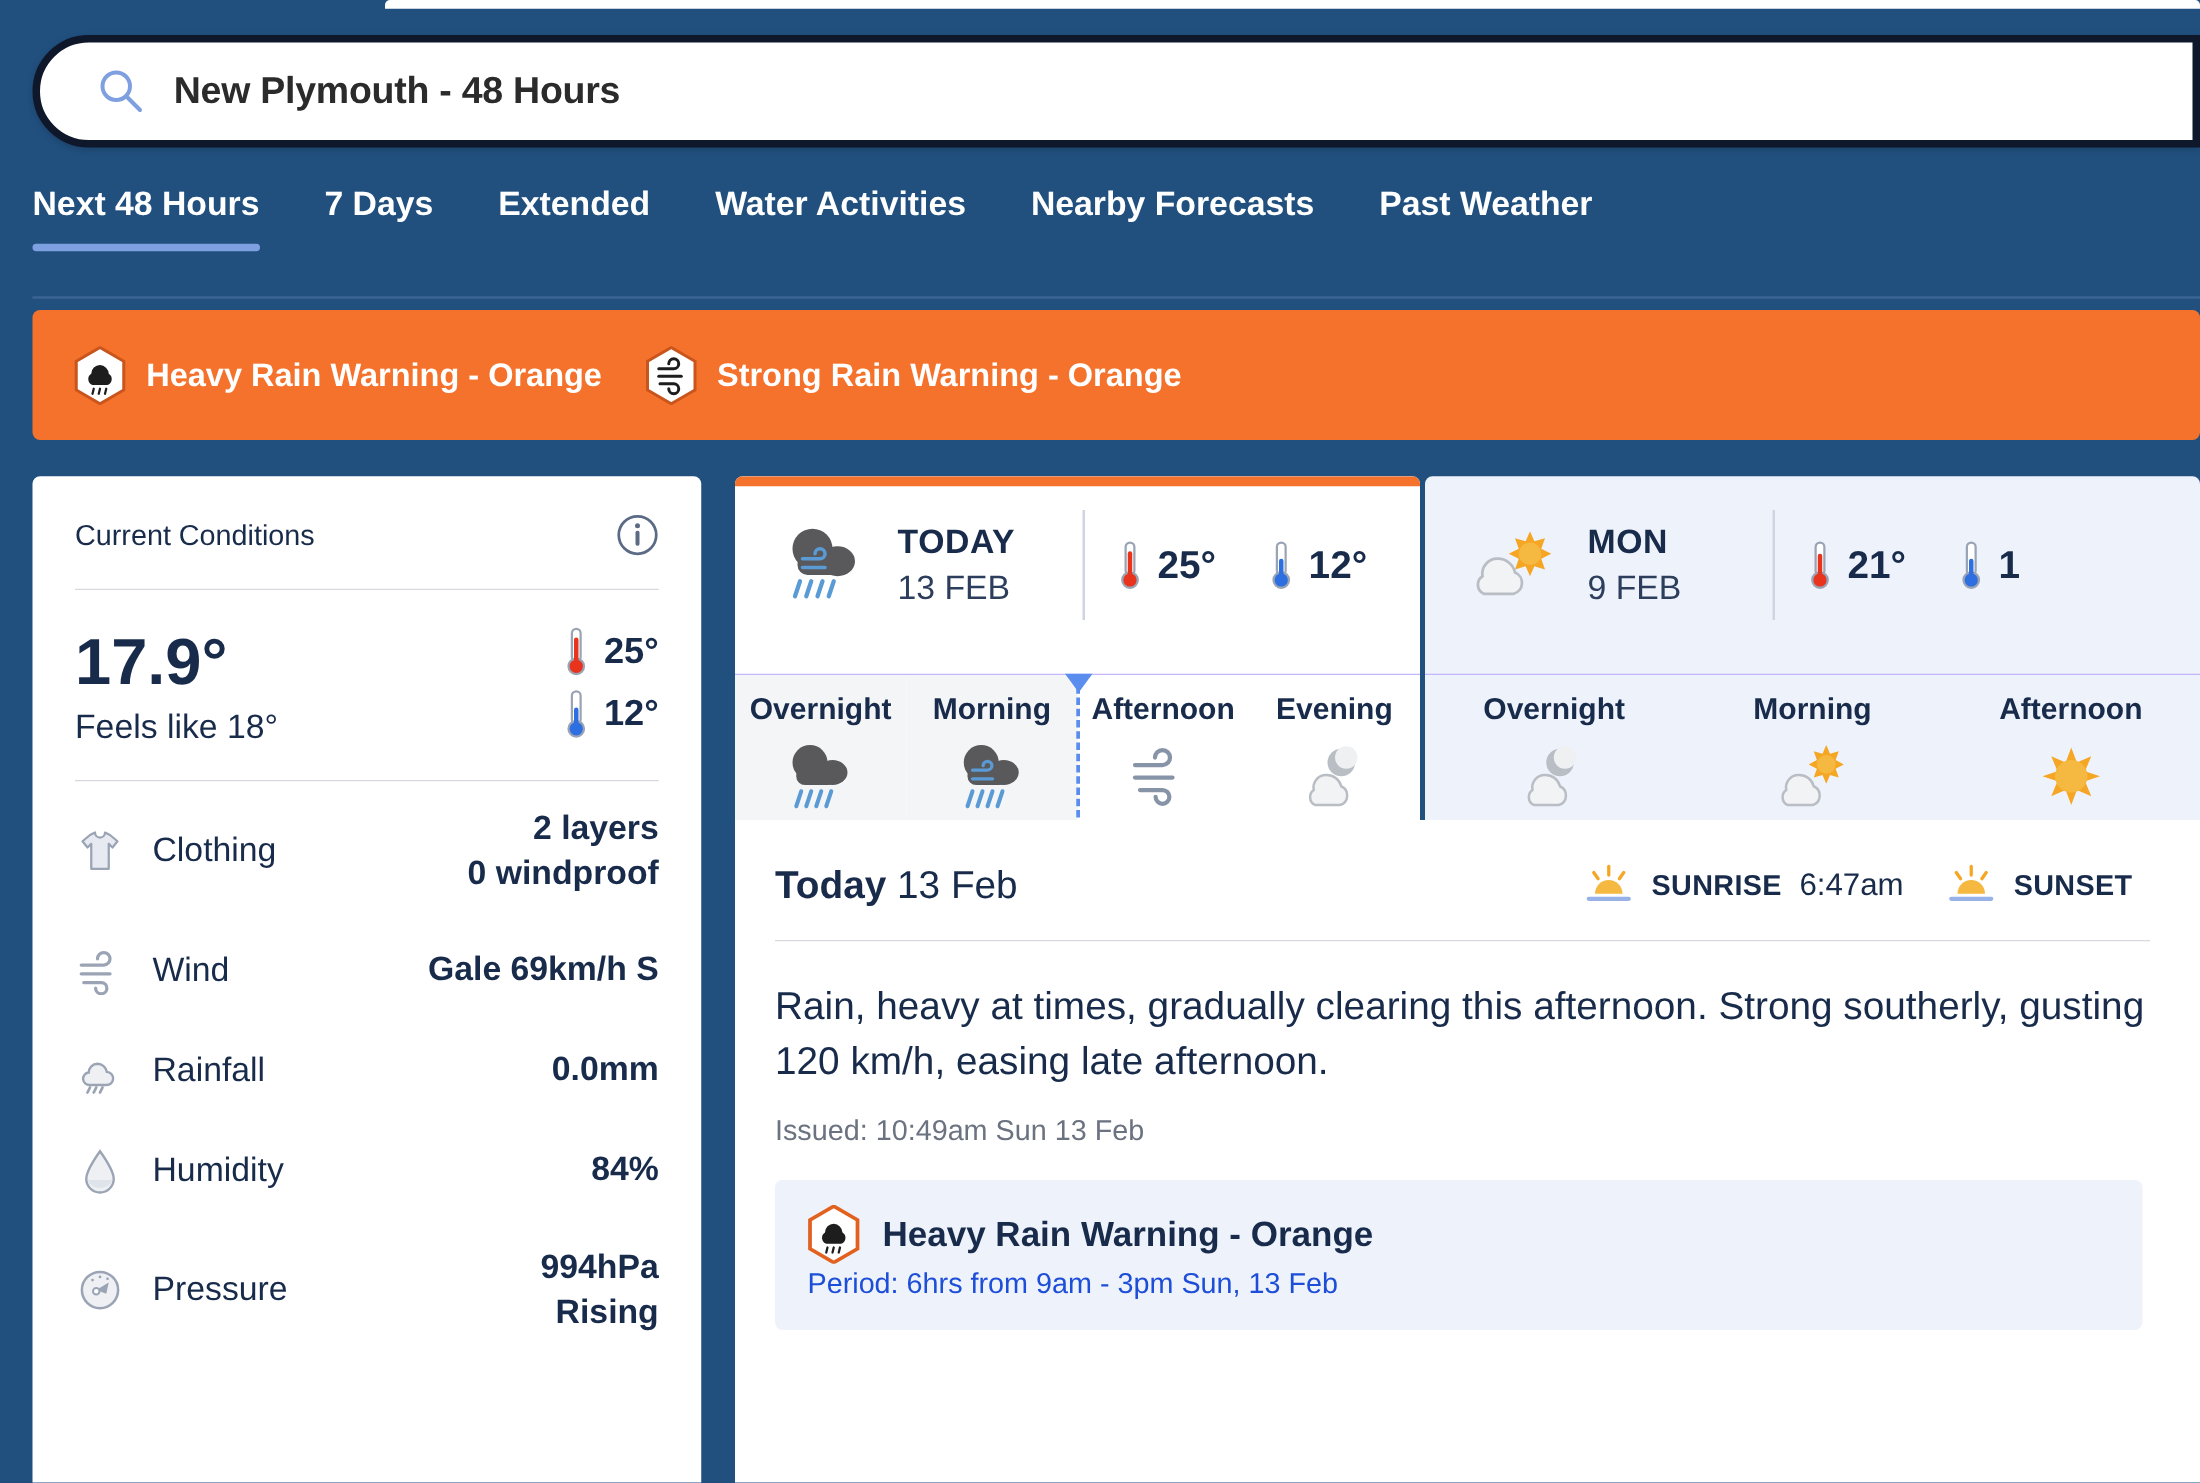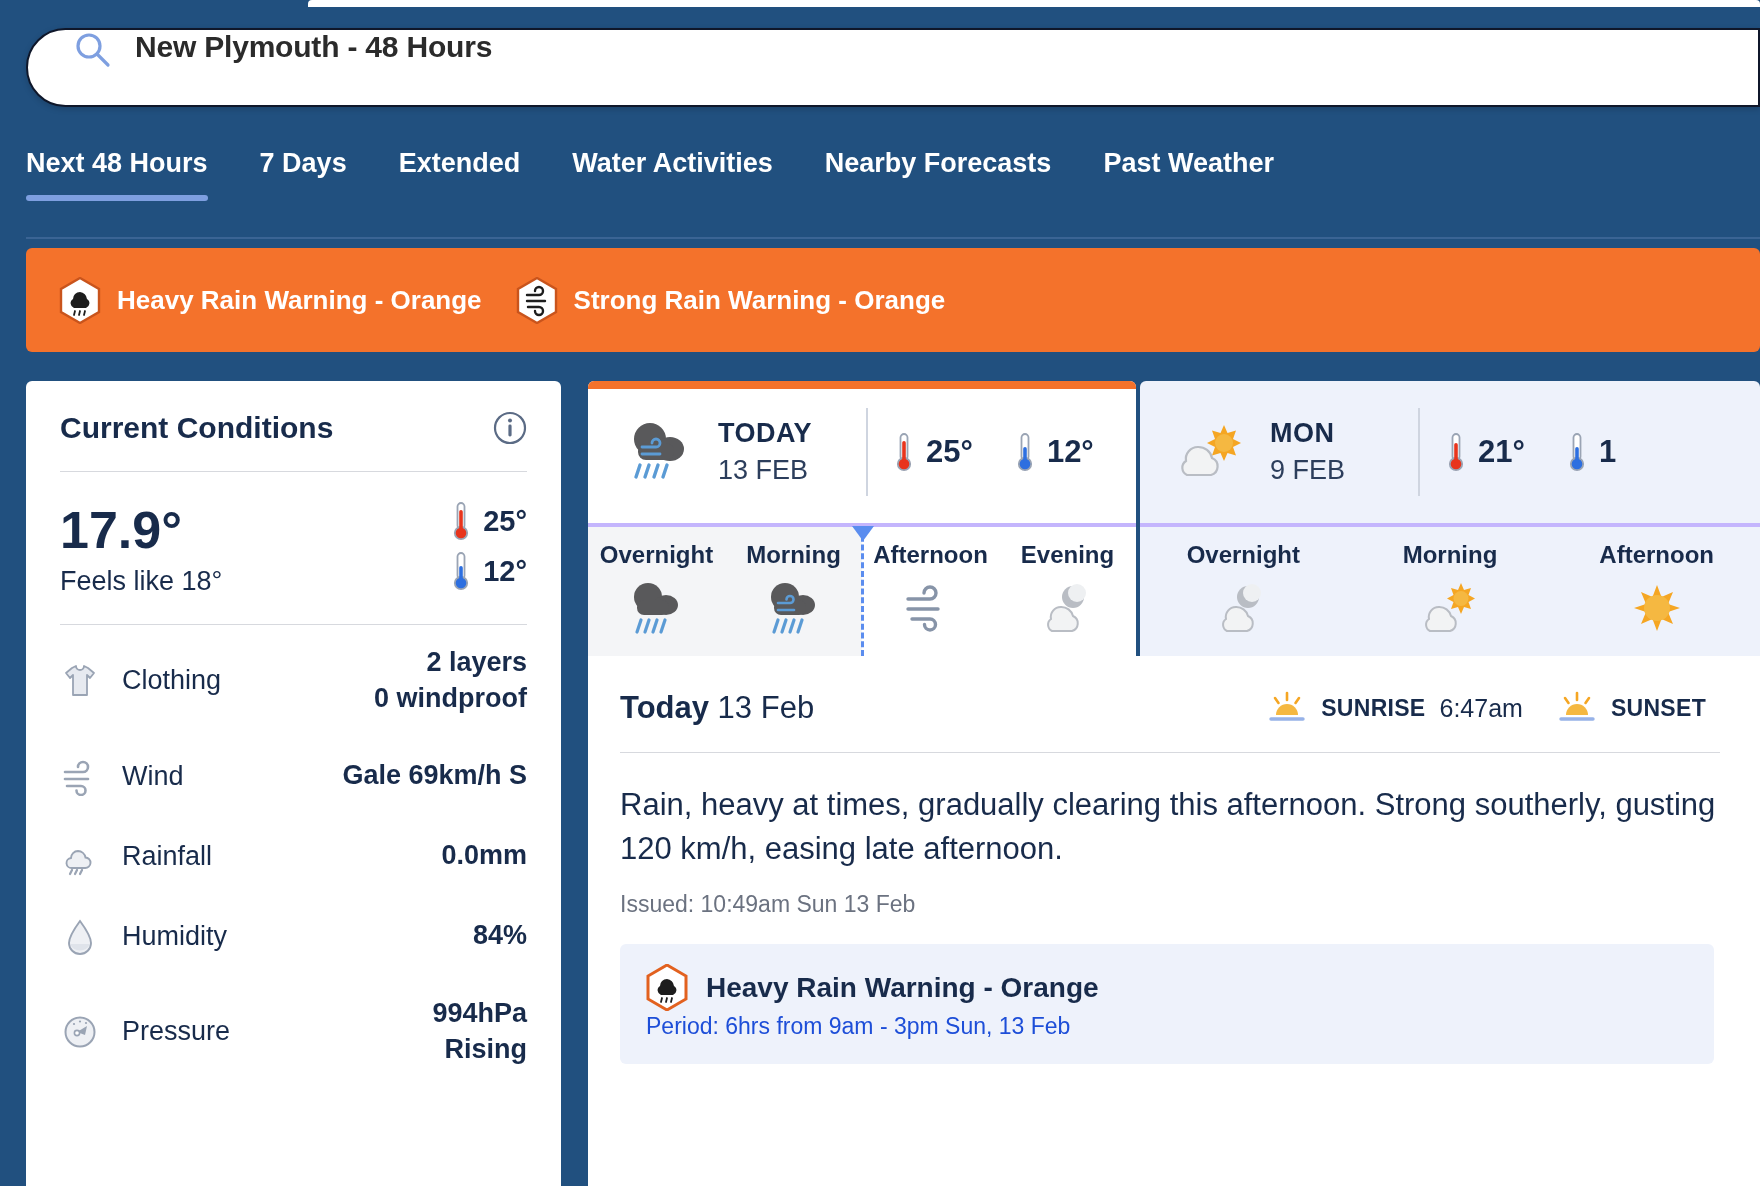--- a/index.html
+++ b/index.html
@@ -12,24 +12,24 @@
   .page { position: relative; width: 1760px; height: 1186px; background: #21507f; }
 
   
   .top-sliver {
     position: absolute; left: 308px; top: 0; width: 1452px; height: 7px;
     background: #ffffff; border-radius: 4px 4px 0 0;
   }
 
   
   .searchbar {
-    position: absolute; left: 26px; top: 28px; width: 1734px; height: 79px;
-    background: #ffffff; border: 2px solid #0f172a;
+    position: absolute; left: 26px; top: 28px; width: 1734px; height: 90px;
+    background: #ffffff; border: 6px solid #0f172a;
     border-radius: 45px 0 0 45px;
-    display: flex; padding-left: 45px;
+    display: flex; align-items: center; padding-left: 45px;
     box-shadow: 0 2px 6px rgba(0,0,0,.18);
   }
   .search-icon { width: 40px; height: 40px; flex: 0 0 auto; margin-right: 22px; }
   .search-text {
     font-size: 30px; font-weight: 700; color: #2b2b2b; letter-spacing: -.2px;
   }
 
   
   .tabs {
     position: absolute; left: 26px; top: 140px; width: 1734px; height: 80px;
@@ -60,21 +60,21 @@
 
   .hexbadge { width: 42px; height: 47px; flex: 0 0 auto; }
 
   
   .cc-card {
     position: absolute; left: 26px; top: 381px; width: 535px; height: 830px;
     background: #ffffff; border-radius: 6px; padding: 30px 34px 0 34px;
     overflow: hidden;
   }
   .cc-head { display: flex; align-items: center; justify-content: space-between; }
-  .cc-title { font-size: 30px; font-weight: 700; color: #182b4b; }
+  .cc-title { font-size: 23px; font-weight: 400; color: #182b4b; }
   .info-icon { width: 34px; height: 34px; flex: 0 0 auto; }
   .cc-rule { height: 1px; background: #d7d9de; margin: 26px 0 0 0; }
 
   .cc-temprow { display: flex; align-items: center; justify-content: space-between; margin-top: 28px; gap: 28px; }
   .cc-now { }
   .cc-big { font-size: 52px; font-weight: 700; color: #182b4b; line-height: 1.05; }
   .cc-feels { font-size: 27px; color: #182b4b; margin-top: 8px; }
   .cc-minmax { }
   .cc-mm-row { display: flex; align-items: center; justify-content: flex-end; gap: 12px; margin-bottom: 8px; }
   .cc-mm-val { font-size: 29px; font-weight: 700; color: #182b4b; }
@@ -105,21 +105,21 @@
   .dc-head { display: flex; align-items: center; height: 142px; padding: 0 0 0 28px; }
   .dc-wicon { width: 84px; height: 70px; flex: 0 0 auto; margin-right: 18px; }
   .dc-daybox { min-width: 138px; }
   .dc-day { font-size: 27px; font-weight: 700; color: #182b4b; letter-spacing: .5px; }
   .dc-date { font-size: 27px; color: #2c3e5c; margin-top: 6px; }
   .dc-divider { width: 2px; height: 88px; background: #cfd5e0; margin: 0 26px 0 10px; }
   .dc-temps { display: flex; align-items: center; gap: 42px; }
   .dc-temp { display: flex; align-items: center; gap: 12px; }
   .dc-temp-val { font-size: 31px; font-weight: 700; color: #182b4b; }
 
-  .dc-periods { display: flex; height: 133px; border-top: 4px solid #c4b5fd; }
+  .dc-periods { display: flex; height: 133px; border-top: 1px solid #c4b5fd; margin-top: 16px; }
   .period {
     flex: 1; display: flex; flex-direction: column; align-items: center;
     padding-top: 14px; position: relative;
   }
   .period.past { background: #f4f5f7; }
   .period-label { font-size: 24px; font-weight: 700; color: #182b4b; }
   .period-ico { width: 78px; height: 62px; margin-top: 8px; }
   .nowmarker { position: absolute; left: 0; top: 0; bottom: 0; width: 2px; }
   .nowmarker .dash {
     position: absolute; left: 0; top: 0; bottom: 0; width: 0;

